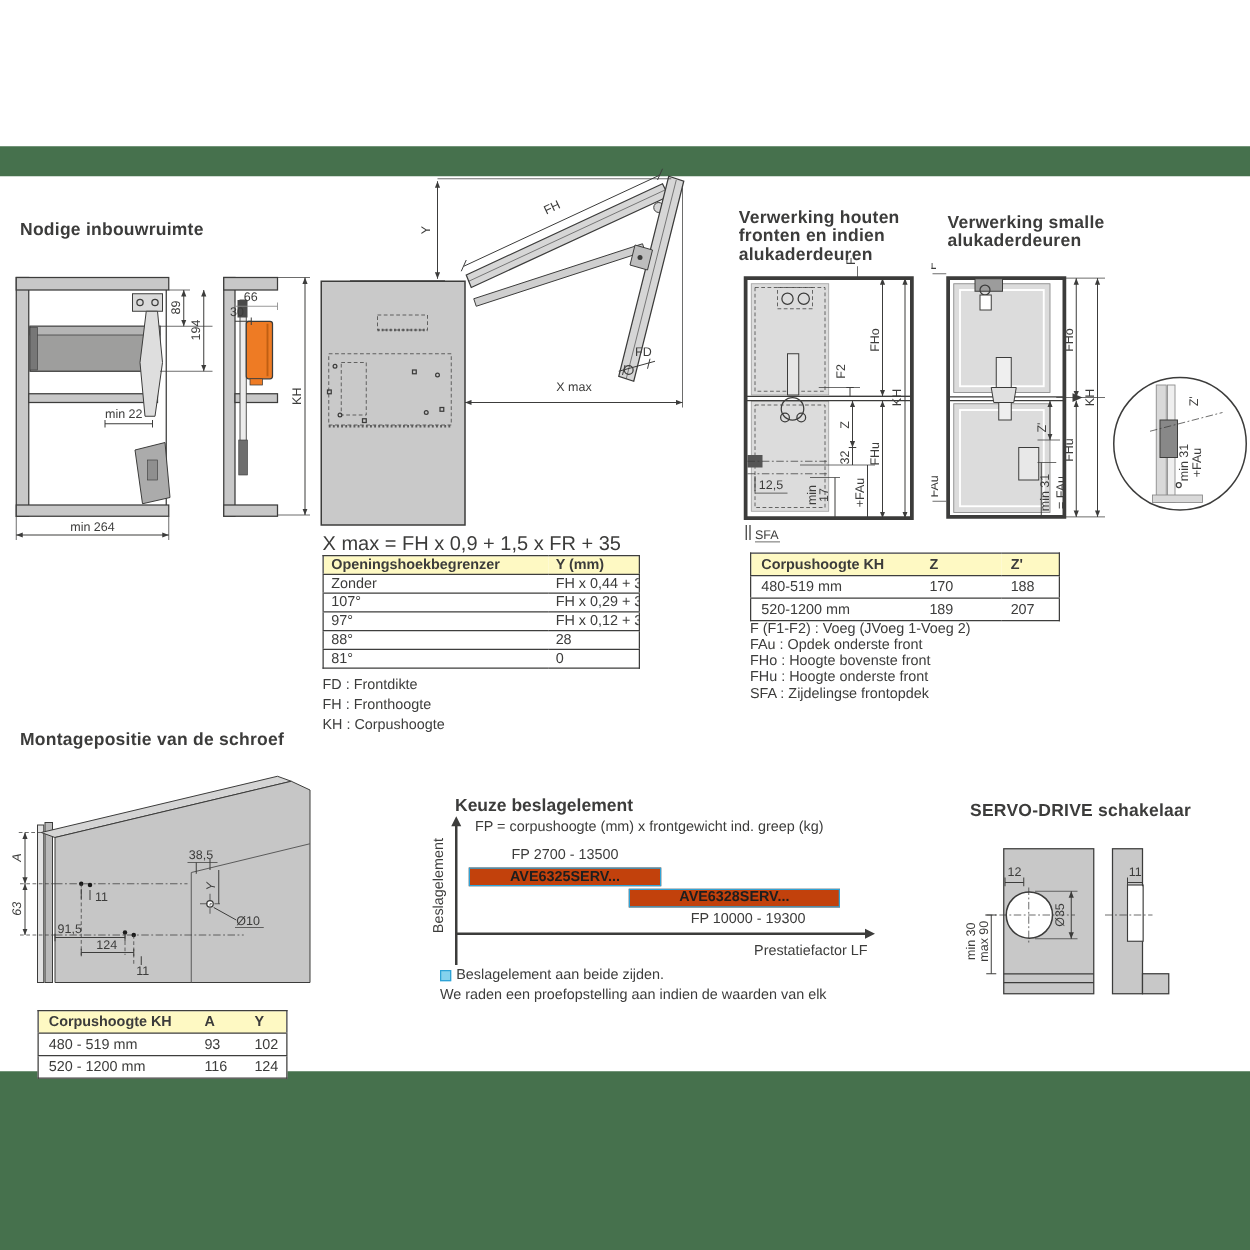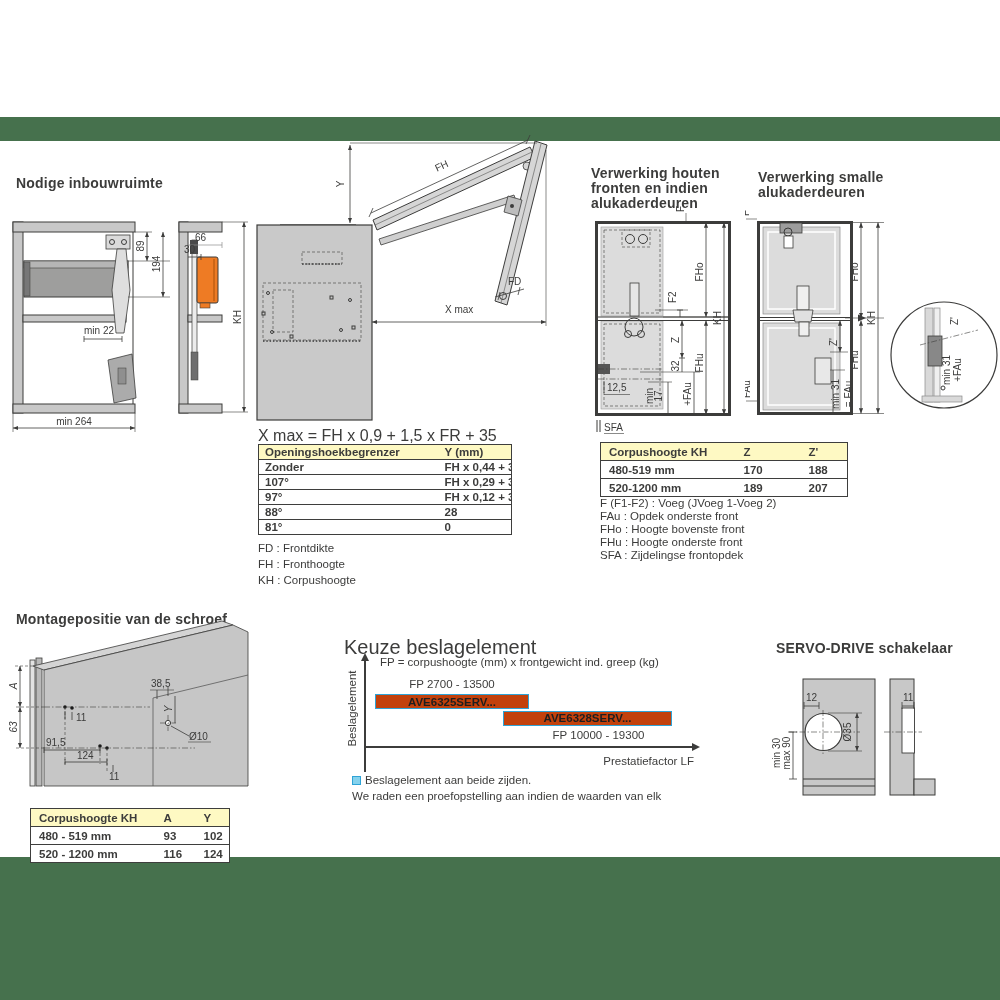--- a/index.html
+++ b/index.html
@@ -5,36 +5,36 @@
 *{margin:0;padding:0;box-sizing:border-box}
 html,body{width:1000px;height:1000px}
 body{position:relative;background:#fff;font-family:"Liberation Sans",sans-serif;color:#3C3C3B;overflow:hidden}
 .abs{position:absolute}
 .band{position:absolute;left:0;width:1000px;background:#46714D}
 .band-top{top:117px;height:24px}
 .band-bottom{top:857px;height:143px}
 .sect-title{position:absolute;font-size:14px;font-weight:700;letter-spacing:.2px;color:#3C3C3B;line-height:15px}
 .formula{position:absolute;font-size:16px;color:#3C3C3B}
 table.tbl{position:absolute;border-collapse:collapse;border:1.5px solid #3E3E3D;font-size:11.5px;color:#3C3C3B;background:#fff;table-layout:fixed}
-.tbl th,.tbl td{border-top:1px solid #3E3E3D;padding:1px 6px;text-align:left;font-weight:700;line-height:12px;white-space:nowrap;overflow:hidden}
+.tbl th,.tbl td{border-top:1px solid #3E3E3D;padding:1px 6px;text-align:left;font-weight:400;line-height:12px;white-space:nowrap;overflow:hidden}
 .tbl th{background:#fef9c3;font-weight:700;border-top:0}
 .tbl2 th,.tbl2 td{line-height:14px;padding:1.5px 8px}
 .legend{position:absolute;font-size:11.5px;color:#3C3C3B}
 .legend.l1 div{line-height:16px}
 .legend.l2 div{line-height:13px}
 svg{font-family:"Liberation Sans",sans-serif}
 svg text{fill:#3C3C3B;font-size:10px}
 .ln{stroke:#3C3C3B;stroke-width:1;fill:none}
 .dim{stroke:#3C3C3B;stroke-width:.8;fill:none}
 .ext{stroke:#3C3C3B;stroke-width:.6;fill:none}
 .dash{stroke-dasharray:3,2}
 .ddot{stroke-dasharray:6,2,1.5,2}
 
 .chart{position:absolute;left:340px;top:630px;width:372px;height:210px;font-size:11.5px}
-.chart .title{position:absolute;left:4px;top:6px;font-size:20px;font-weight:400}
+.chart .title{position:absolute;left:24px;top:6px;font-size:14px;font-weight:700}
 .chart .subtitle{position:absolute;left:40px;top:26px}
 .chart .yaxis{position:absolute;left:24px;top:30px;width:1.5px;height:112px;background:#3C3C3B}
 .chart .yarrow{position:absolute;left:20.5px;top:23px;width:0;height:0;border-left:4.5px solid transparent;border-right:4.5px solid transparent;border-bottom:8px solid #3C3C3B}
 .chart .xaxis{position:absolute;left:24px;top:116px;width:330px;height:1.5px;background:#3C3C3B}
 .chart .xarrow{position:absolute;left:352px;top:112.5px;width:0;height:0;border-top:4.5px solid transparent;border-bottom:4.5px solid transparent;border-left:8px solid #3C3C3B}
 .chart .ylabel{position:absolute;left:-48px;top:72px;width:120px;height:13px;text-align:center;transform:rotate(-90deg)}
 .chart .xlabel{position:absolute;left:180px;top:125px;width:174px;text-align:right}
 .chart .bar{position:absolute;height:15px;background:#c2410c;border:1.5px solid #2FA3D6;display:flex;align-items:center;justify-content:center;font-weight:700;color:#1E1E1E}
 .chart .rng{position:absolute;text-align:center}
 .chart .note1{position:absolute;left:25px;top:144px}
@@ -352,21 +352,21 @@
 </table>
 
 <div class="legend l2" style="left:600px;top:497px">
   <div>F  (F1-F2) : Voeg (JVoeg 1-Voeg 2)</div>
   <div>FAu  :  Opdek onderste front</div>
   <div>FHo :  Hoogte bovenste front</div>
   <div>FHu :  Hoogte onderste front</div>
   <div>SFA  :  Zijdelingse frontopdek</div>
 </div>
 
-<div class="sect-title" style="left:16px;top:612px">Montagepositie van de schroef</div>
+<div class="sect-title" style="left:16px;top:584px">Montagepositie van de schroef</div>
 
 <svg class="abs" style="left:5px;top:612px" width="290" height="190" viewBox="5 612 290 190">
   <rect x="30" y="660" width="5" height="126" fill="#E2E2E2" stroke="#3C3C3B" stroke-width="0.8"></rect>
   <rect x="36" y="658" width="6" height="128" fill="#B9B9B9" stroke="#3C3C3B" stroke-width="0.8"></rect>
   <polygon points="33,666 222,621 233,625 44,670" fill="#D4D4D4" stroke="#3C3C3B" stroke-width="0.8"></polygon>
   <polygon points="44,670 233,625 248,632 248,786 44,786" fill="#C6C6C6" stroke="#3C3C3B" stroke-width="0.8"></polygon>
   <line x1="153" y1="698" x2="153" y2="786" stroke="#5A5A5A" stroke-width="0.8"></line>
   <line x1="153" y1="698" x2="248" y2="675" stroke="#5A5A5A" stroke-width="0.8"></line>
 
   <line x1="44" y1="707" x2="150" y2="707" class="ext ddot"></line>

